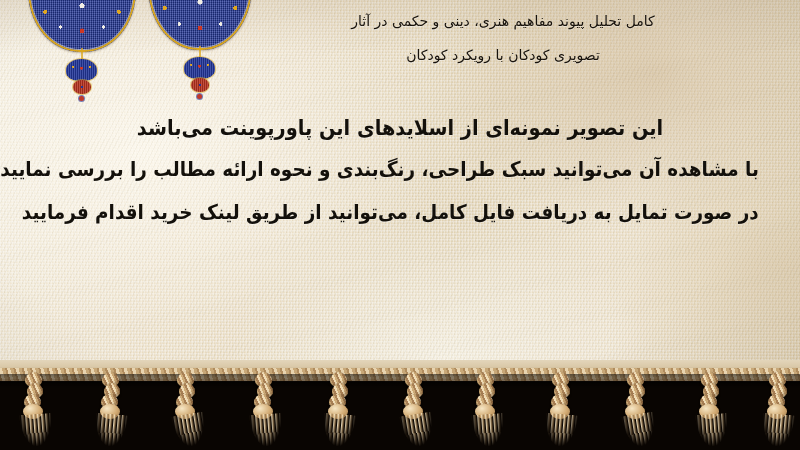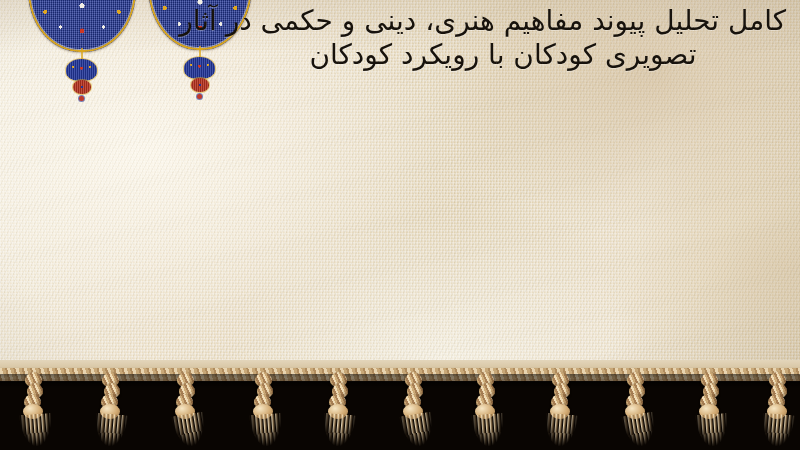--- a/index.html
+++ b/index.html
@@ -119,21 +119,21 @@
   }
 
   
   .title{
     position:absolute;
     right:14px;top:4px;width:566px;
     text-align:center;
     direction:rtl;
     color:#17120c;
     font-family:"DejaVu Sans","Liberation Sans",sans-serif;
-    font-size:28px;
+    font-size:14px;
     line-height:34px;
     font-weight:400;
     letter-spacing:0px;
     text-shadow:0 1px 0 rgba(255,255,255,.28);
     white-space:nowrap;
   }
   .title div{white-space:nowrap;}
 
   .body-block{
     position:absolute;
@@ -261,20 +261,25 @@
     <div class="drop" style="left:36px;top:107px;width:31px;height:22px;"></div>
     <div class="drop sm" style="left:43px;top:128px;width:18px;height:14px;"></div>
     <div class="drop dot" style="left:49px;top:144px;"></div>
   </div>
 
   <div class="title">
     <div>کامل تحلیل پیوند مفاهیم هنری، دینی و حکمی در آثار</div>
     <div>تصویری کودکان با رویکرد کودکان</div>
   </div>
 
+  <div class="body-block">
+    <div class="body-line bl-1">این تصویر نمونه‌ای از اسلایدهای این پاورپوینت می‌باشد</div>
+    <div class="body-line bl-2">با مشاهده آن می‌توانید سبک طراحی، رنگ‌بندی و نحوه ارائه مطالب را بررسی نمایید</div>
+    <div class="body-line bl-3">در صورت تمایل به دریافت فایل کامل، می‌توانید از طریق لینک خرید اقدام فرمایید</div>
+  </div>
 
   <div class="fringe-zone">
     <div class="fringe-black"></div>
     <div class="cloth-edge"></div>
     <div class="selvedge"></div>
     <div class="fringe-shadow"></div>
 
     <div class="tassel" style="left:18px;">
       <div class="knot k1"></div>
       <div class="knot k2"></div>

